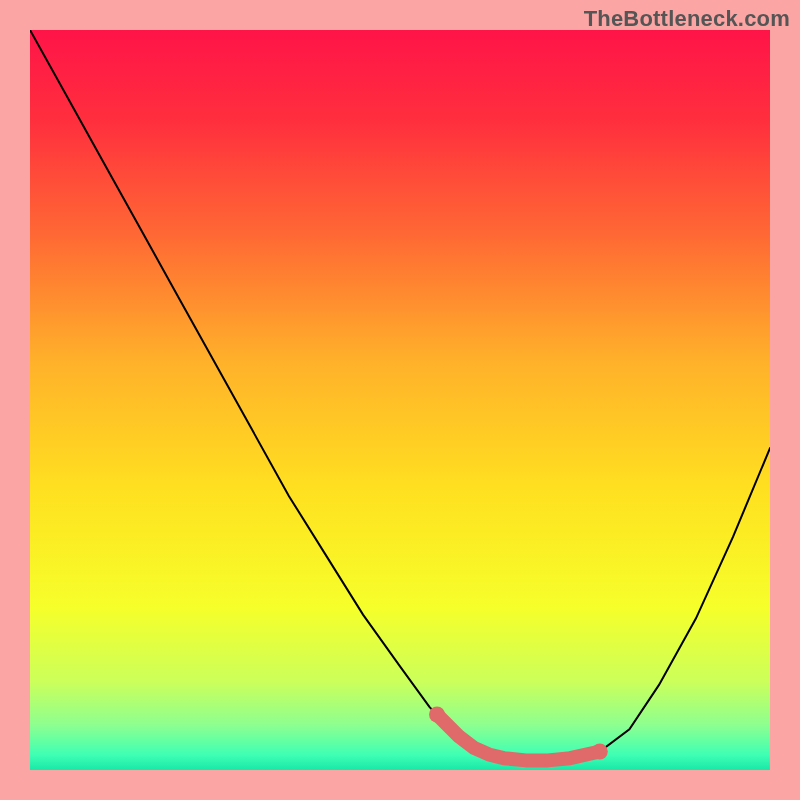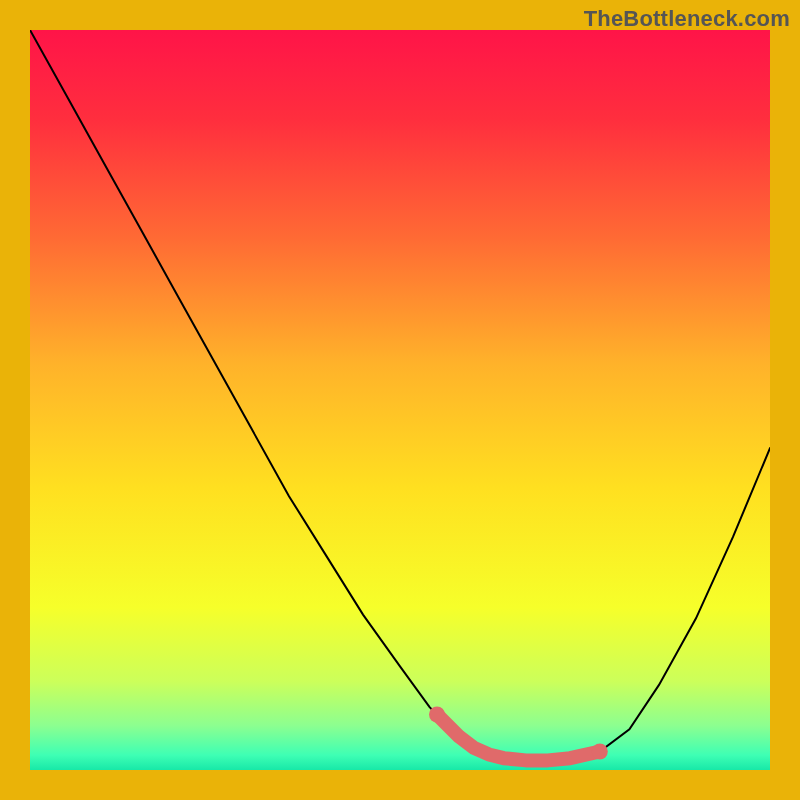--- a/index.html
+++ b/index.html
@@ -8,21 +8,21 @@
     width: 800px;
     height: 800px;
     background: #000;
     overflow: hidden;
     font-family: Arial, Helvetica, sans-serif;
   }
   .frame {
     position: relative;
     width: 800px;
     height: 800px;
-    background: #eab308;
+    background: #fca5a5;
   }
   .watermark {
     position: absolute;
     top: 6px;
     right: 10px;
     color: #555;
     font-size: 22px;
     font-weight: 600;
     letter-spacing: 0.2px;
     z-index: 5;

